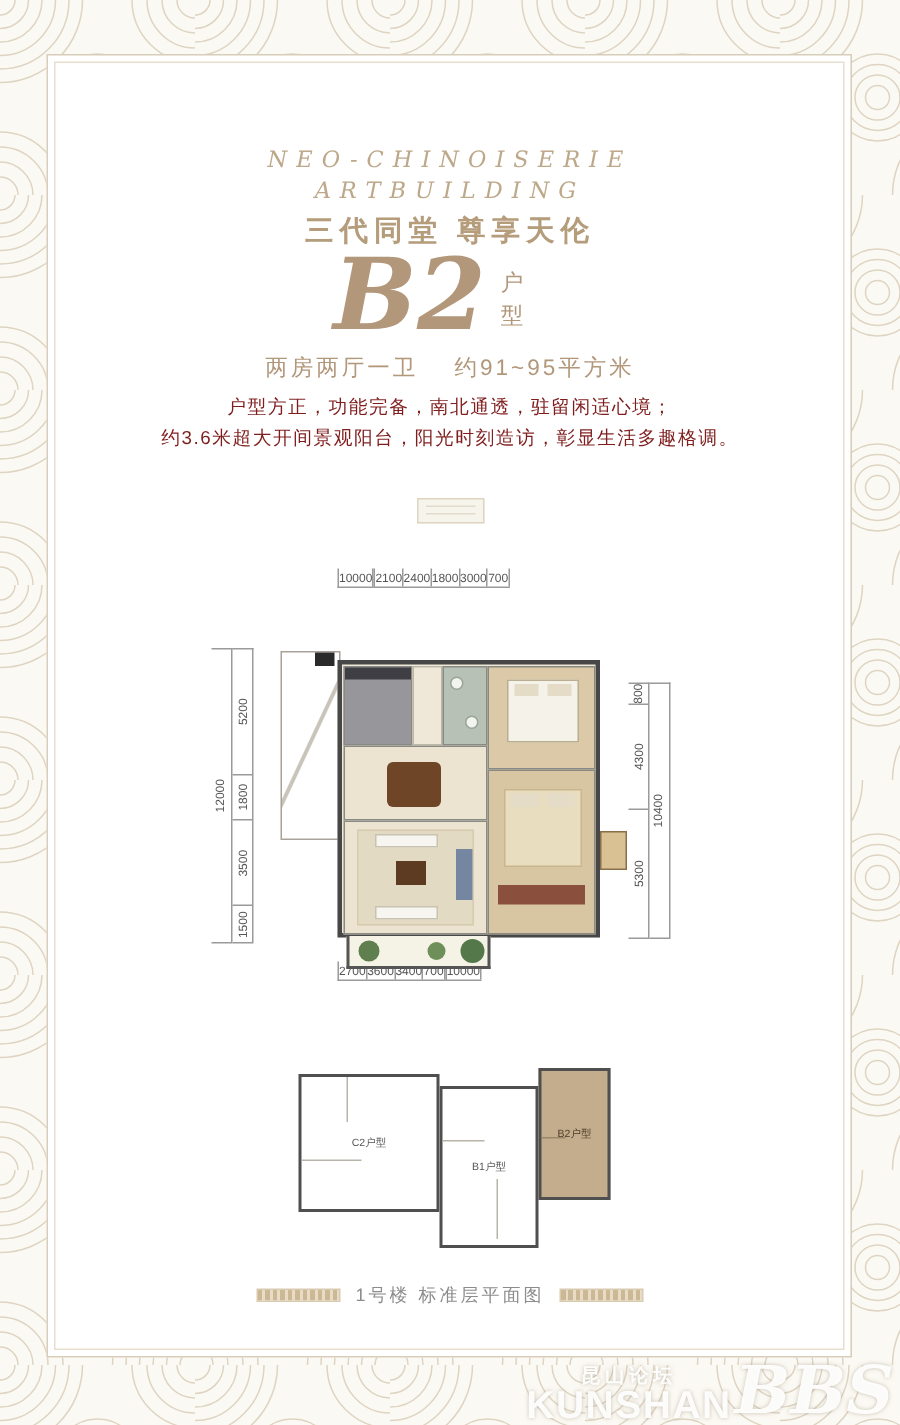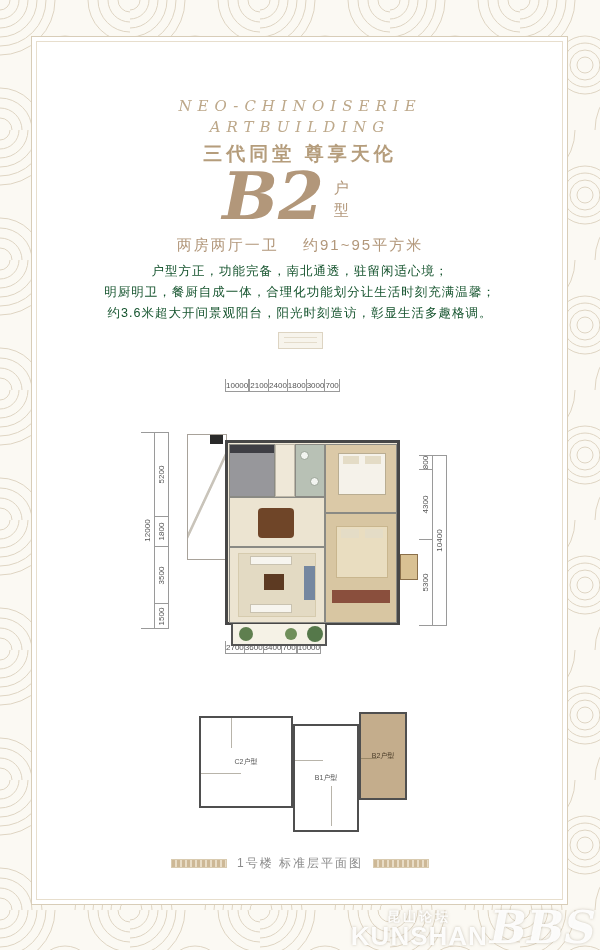--- a/index.html
+++ b/index.html
@@ -16,21 +16,21 @@
   .hdr2 { top:118px; }
   .tagline { top:141px; color:#b59d7c; font-size:19px; letter-spacing:4px; font-weight:bold; }
 
   .b2block { top:163px; display:flex; justify-content:center; align-items:center; gap:10px; left:0; width:572px; position:absolute; }
   .b2name { font-family:"DejaVu Serif", serif; font-style:italic; font-weight:bold; font-size:66px; color:#b2977a; line-height:1; }
   .b2type { display:flex; flex-direction:column; gap:3px; font-size:15px; color:#b2977a; letter-spacing:1px; margin-top:6px; }
 
   .spec { top:236px; font-size:15px; color:#b2977a; letter-spacing:2px; }
   .spec .gapspan { margin-left:18px; }
 
-  .desc { top:261px; font-size:12.5px; color:#14532d; line-height:21px; letter-spacing:1px; }
+  .desc { top:261px; font-size:12.5px; color:#7f1d1d; line-height:21px; letter-spacing:1px; }
 
   .legendbox { position:absolute; left:278px; top:332px; width:45px; height:17px; border:1px solid #ddd4c2; background:#f7f4ec; }
   .legendbox i { display:block; height:1px; background:#e4dccb; margin:4px 5px 0 5px; }
 
   
   .dimh { position:absolute; display:flex; font-size:8px; color:#555; }
   .dimh .row { display:flex; height:13px; border-bottom:1px solid #9a9a9a; border-left:1px solid #9a9a9a; }
   .dimh .seg { display:flex; align-items:flex-end; justify-content:center; border-right:1px solid #9a9a9a; padding-bottom:1px; overflow:visible; white-space:nowrap; }
   .dimv { position:absolute; display:flex; font-size:8px; color:#555; }
   .dimv .col { display:flex; flex-direction:column; width:14px; border-right:1px solid #9a9a9a; border-top:1px solid #9a9a9a; }
@@ -143,21 +143,20 @@
     </span>
   </div>
 
   <div class="centered spec">
     <span>两房两厅一卫</span>
     <span class="gapspan">约91~95平方米</span>
   </div>
 
   <div class="centered desc">
     <div>户型方正，功能完备，南北通透，驻留闲适心境；</div>
-    <div>明厨明卫，餐厨自成一体，合理化功能划分让生活时刻充满温馨；</div>
     <div>约3.6米超大开间景观阳台，阳光时刻造访，彰显生活多趣格调。</div>
   </div>
 
   <div class="legendbox">
       <i></i>
       <i></i>
     </div>
 
   <div class="dimh" style="left:225px; top:379px; width:164px;">
     <div class="row">

